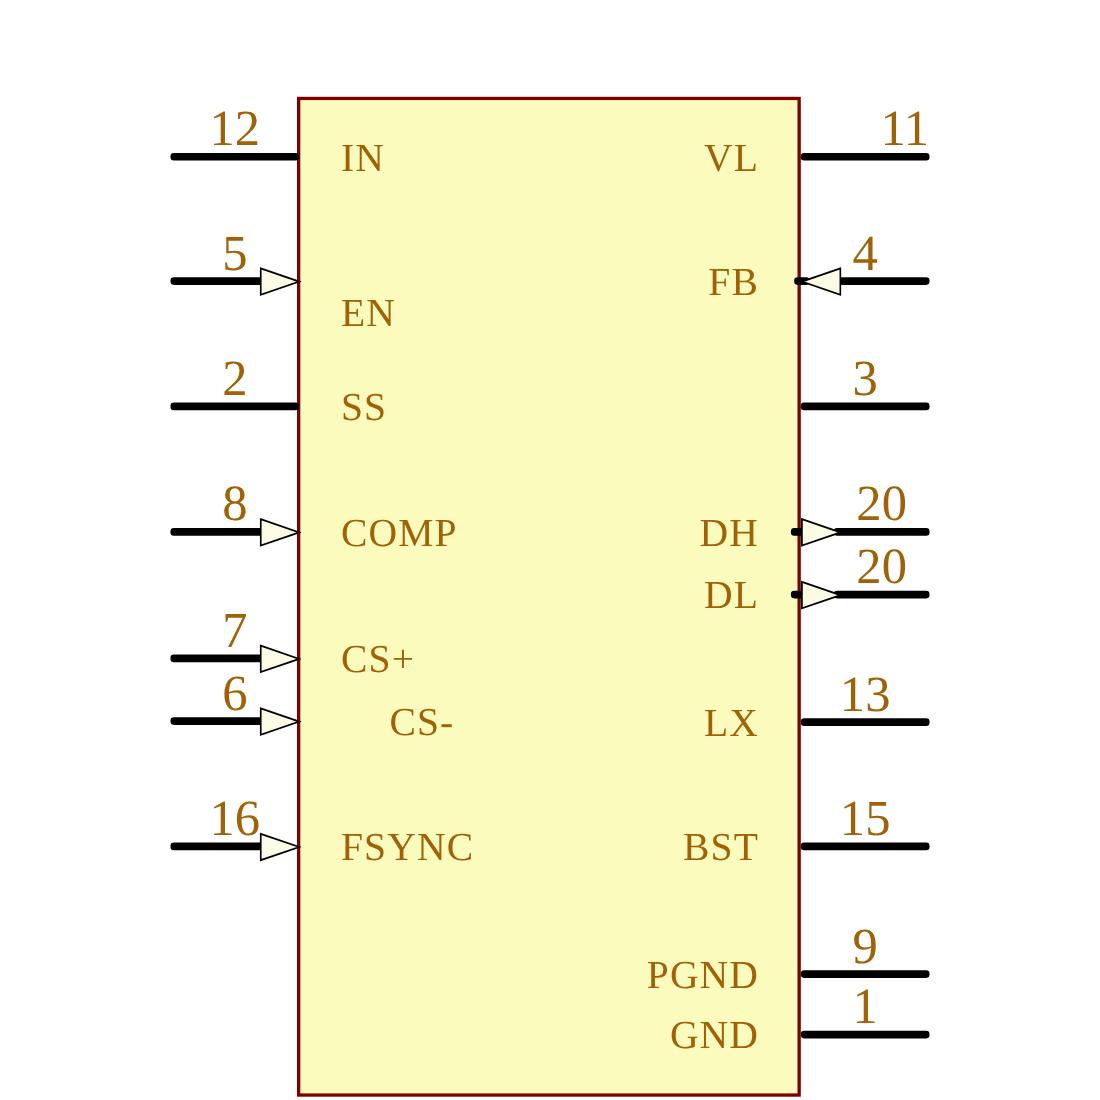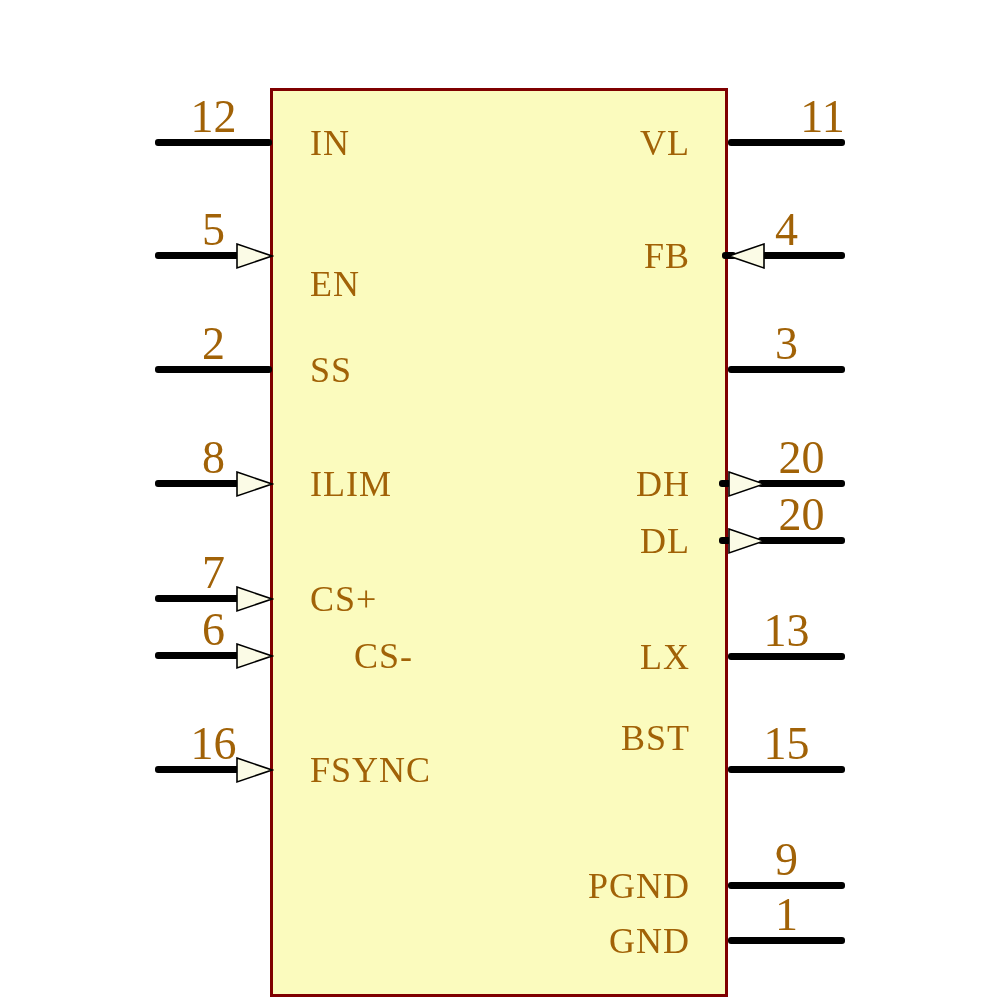--- a/index.html
+++ b/index.html
@@ -68,21 +68,21 @@
 
   <div class="pin-number" style="left:155px;top:322px;width:117px;">2</div>
   <div class="wire" style="left:155px;top:366px;width:117px;"></div>
   <div class="pin-label" style="left:310px;top:348px;">SS</div>
 
   <div class="pin-number" style="left:155px;top:436px;width:117px;">8</div>
   <div class="wire" style="left:155px;top:480px;width:86px;"></div>
   <svg class="arrow" style="left:236px;top:470px;" width="38" height="28">
       <polygon points="1,2 36,14 1,26" fill="#FBFBE6" stroke="#000000" stroke-width="1.6"></polygon>
     </svg>
-  <div class="pin-label" style="left:310px;top:462px;">ILIM</div>
+  <div class="pin-label" style="left:310px;top:462px;">COMP</div>
 
   <div class="pin-number" style="left:155px;top:551px;width:117px;">7</div>
   <div class="wire" style="left:155px;top:595px;width:86px;"></div>
   <svg class="arrow" style="left:236px;top:585px;" width="38" height="28">
       <polygon points="1,2 36,14 1,26" fill="#FBFBE6" stroke="#000000" stroke-width="1.6"></polygon>
     </svg>
   <div class="pin-label" style="left:310px;top:577px;">CS+</div>
 
   <div class="pin-number" style="left:155px;top:608px;width:117px;">6</div>
   <div class="wire" style="left:155px;top:652px;width:86px;"></div>
@@ -128,21 +128,21 @@
       <polygon points="1,2 36,14 1,26" fill="#FBFBE6" stroke="#000000" stroke-width="1.6"></polygon>
     </svg>
   <div class="pin-label right" style="left:430px;top:519px;width:260px;">DL</div>
 
   <div class="pin-number" style="left:728px;top:609px;width:117px;">13</div>
   <div class="wire" style="left:728px;top:653px;width:117px;"></div>
   <div class="pin-label right" style="left:430px;top:635px;width:260px;">LX</div>
 
   <div class="pin-number" style="left:728px;top:722px;width:117px;">15</div>
   <div class="wire" style="left:728px;top:766px;width:117px;"></div>
-  <div class="pin-label right" style="left:430px;top:716px;width:260px;">BST</div>
+  <div class="pin-label right" style="left:430px;top:748px;width:260px;">BST</div>
 
   <div class="pin-number" style="left:728px;top:838px;width:117px;">9</div>
   <div class="wire" style="left:728px;top:882px;width:117px;"></div>
   <div class="pin-label right" style="left:430px;top:864px;width:260px;">PGND</div>
 
   <div class="pin-number" style="left:728px;top:893px;width:117px;">1</div>
   <div class="wire" style="left:728px;top:937px;width:117px;"></div>
   <div class="pin-label right" style="left:430px;top:919px;width:260px;">GND</div>
 
 </div>

